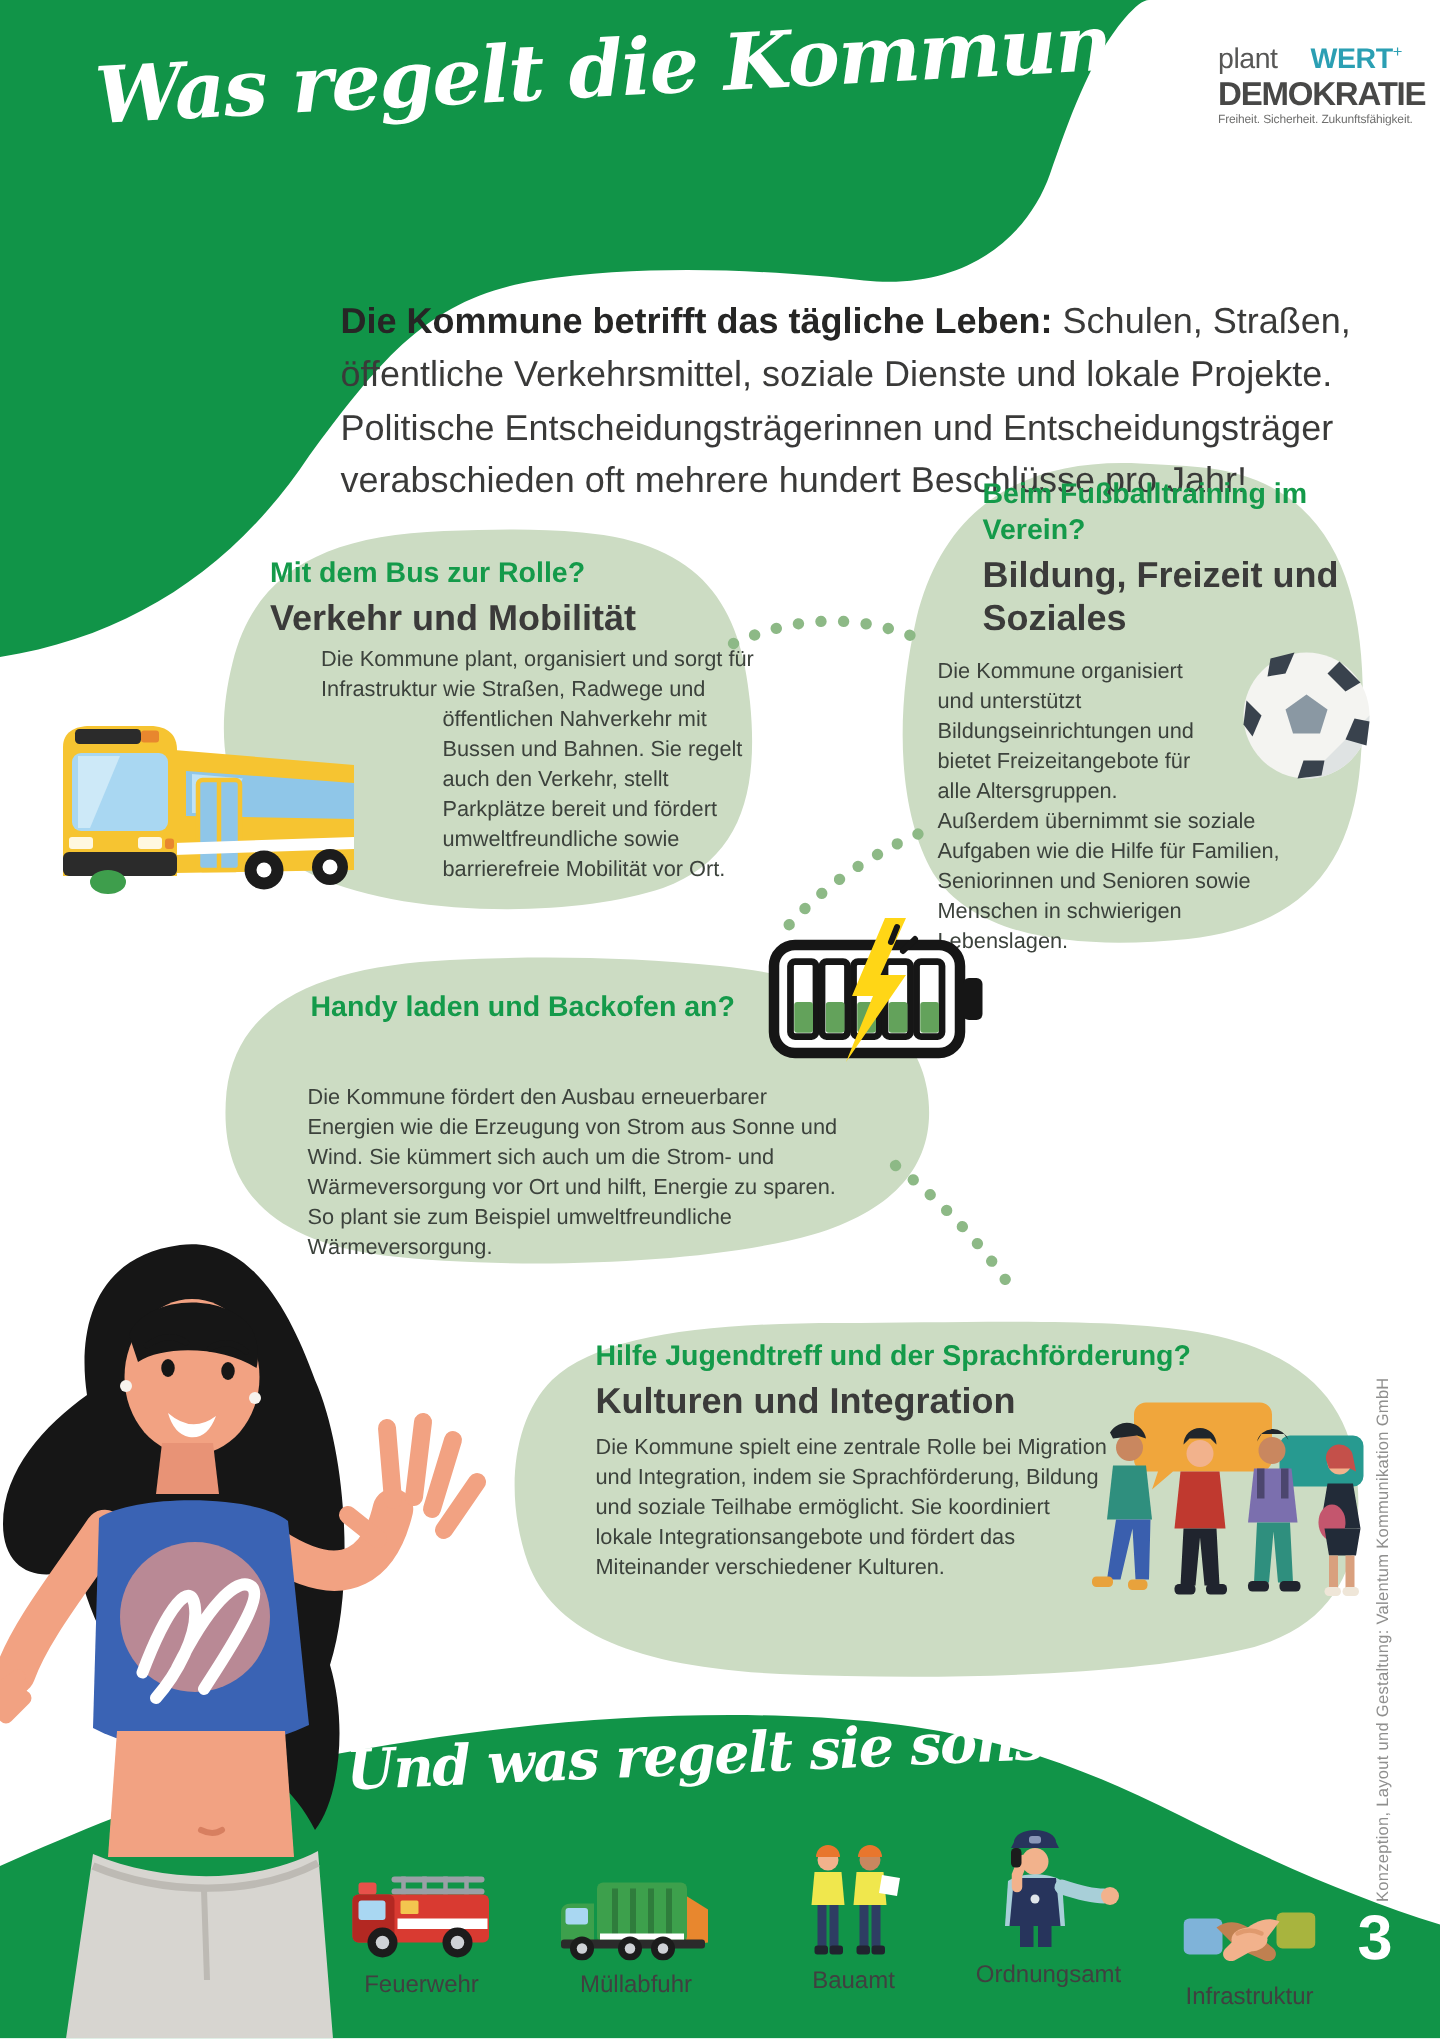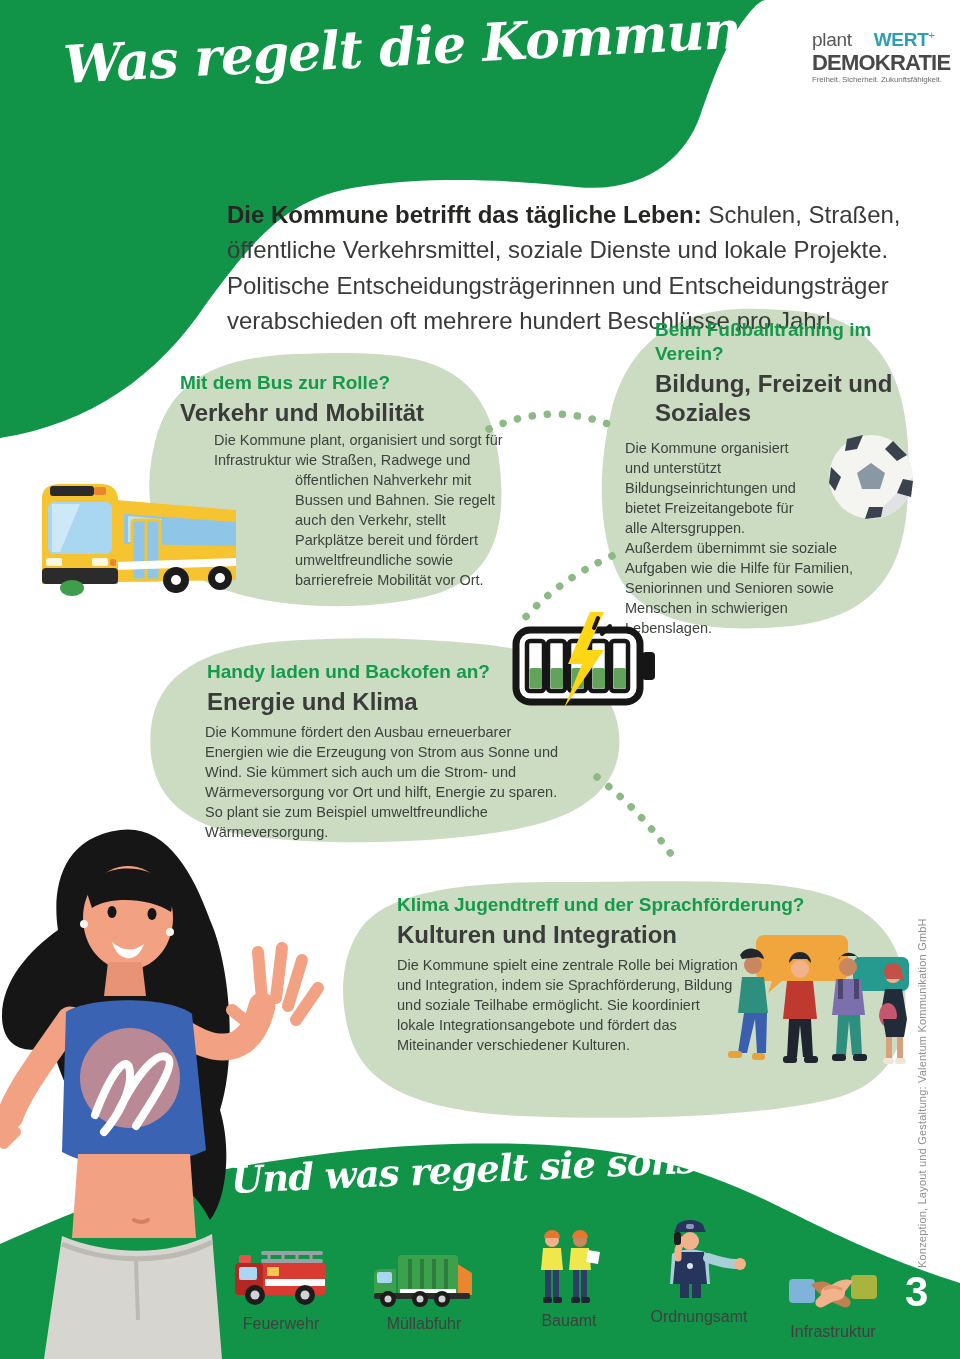--- a/index.html
+++ b/index.html
@@ -135,28 +135,27 @@
   <div class="abs sec2-head">
     <div class="question">Beim Fußballtraining im Verein?</div>
     <div class="topic">Bildung, Freizeit und Soziales</div>
   </div>
   <div class="abs sec2-body body-txt">
     <span class="fr"></span><span>Die Kommune organisiert und unterstützt Bildungseinrichtungen und bietet Freizeitangebote für alle Altersgruppen. Außerdem übernimmt sie soziale Aufgaben wie die Hilfe für Familien, Seniorinnen und Senioren sowie Menschen in schwierigen Lebenslagen.</span>
   </div>
 
   <div class="abs sec3-head">
     <div class="question">Handy laden und Backofen an?</div>
-    <div class="topic">Energie und Klima</div>
   </div>
   <div class="abs sec3-body body-txt">
     <span>Die Kommune fördert den Ausbau erneuerbarer Energien wie die Erzeugung von Strom aus Sonne und Wind. Sie kümmert sich auch um die Strom- und Wärmeversorgung vor Ort und hilft, Energie zu sparen. So plant sie zum Beispiel umweltfreundliche Wärmeversorgung.</span>
   </div>
 
   <div class="abs sec4-head">
-    <div class="question">Klima Jugendtreff und der Sprachförderung?</div>
+    <div class="question">Hilfe Jugendtreff und der Sprachförderung?</div>
     <div class="topic">Kulturen und Integration</div>
   </div>
   <div class="abs sec4-body body-txt">
     <span>Die Kommune spielt eine zentrale Rolle bei Migration und Integration, indem sie Sprachförderung, Bildung und soziale Teilhabe ermöglicht. Sie koordiniert lokale Integrationsangebote und fördert das Miteinander verschiedener Kulturen.</span>
   </div>
 
   <svg class="illus il-bus" width="202" height="122" viewBox="0 0 202 122">
     <path d="M80,24 L200,34 L200,104 L80,106 Z" fill="#f6c431"></path>
     <path d="M88,38 L200,46 L200,70 L88,68 Z" fill="#8fc6e8"></path>
     <path d="M92,40 L126,43 L110,66 L92,66 Z" fill="#bfe2f5"></path>

